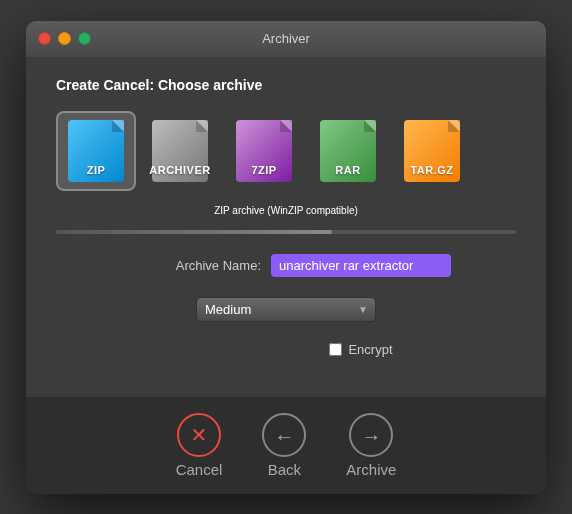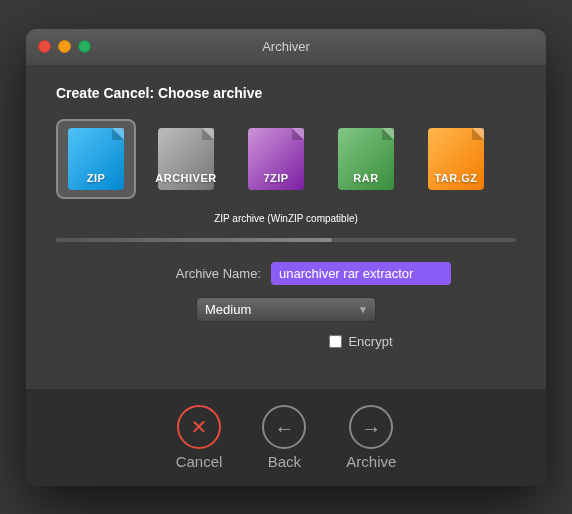--- a/index.html
+++ b/index.html
@@ -67,21 +67,21 @@
       margin-bottom: 18px;
       font-weight: 500;
     }
 
     .section-header span {
       font-weight: 700;
     }
 
     .format-icons {
       display: flex;
-      gap: 10px;
+      gap: 4px;
       justify-content: flex-start;
       margin-bottom: 14px;
     }
 
     .format-icon {
       width: 80px;
       height: 80px;
       border-radius: 8px;
       cursor: pointer;
       display: flex;
@@ -168,21 +168,21 @@
     .progress-bar-fill {
       height: 100%;
       background: linear-gradient(to right, #555, #888);
       border-radius: 2px;
       width: 60%;
     }
 
     .form-section {
       display: flex;
       flex-direction: column;
-      gap: 12px;
+      gap: 20px;
       align-items: center;
       margin-bottom: 20px;
     }
 
     .form-row {
       display: flex;
       align-items: center;
       gap: 10px;
     }
 

